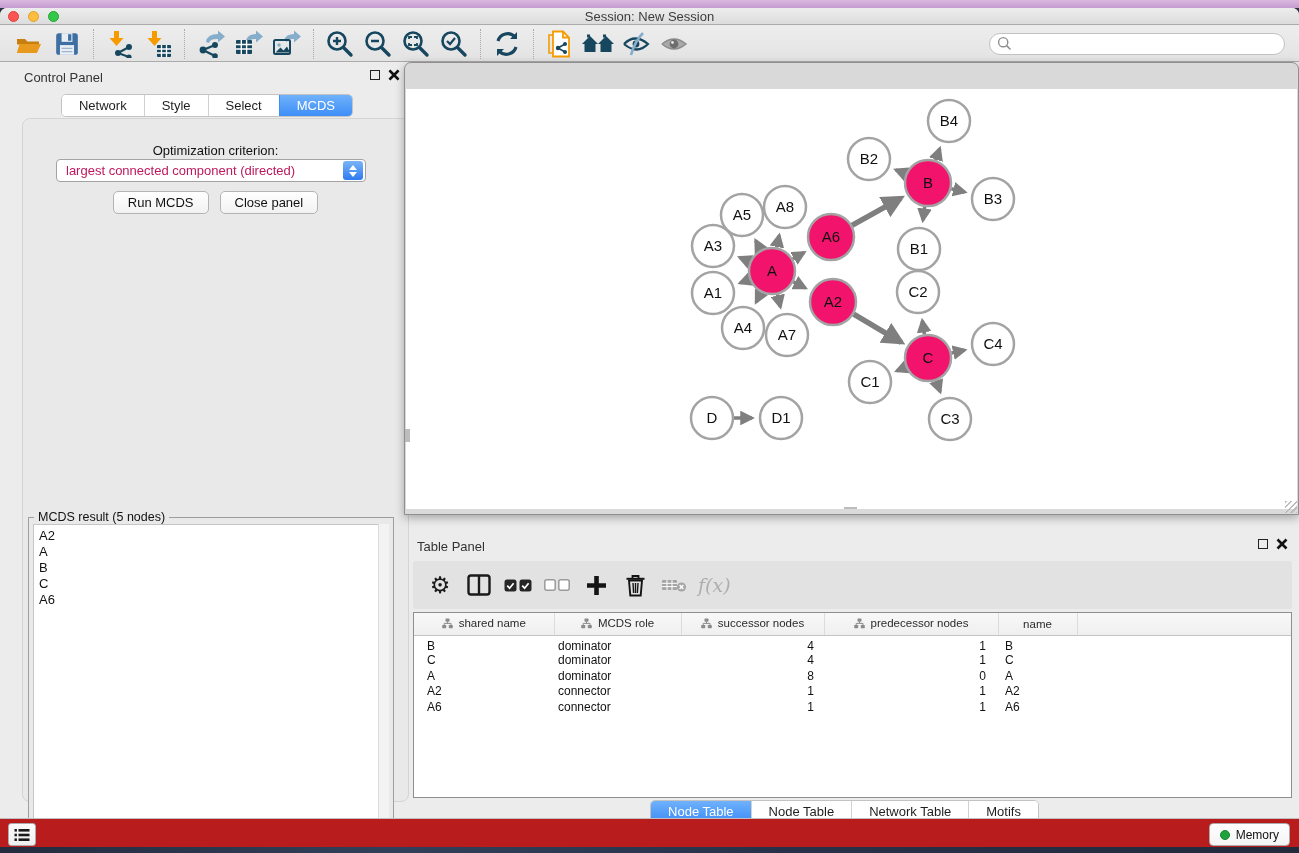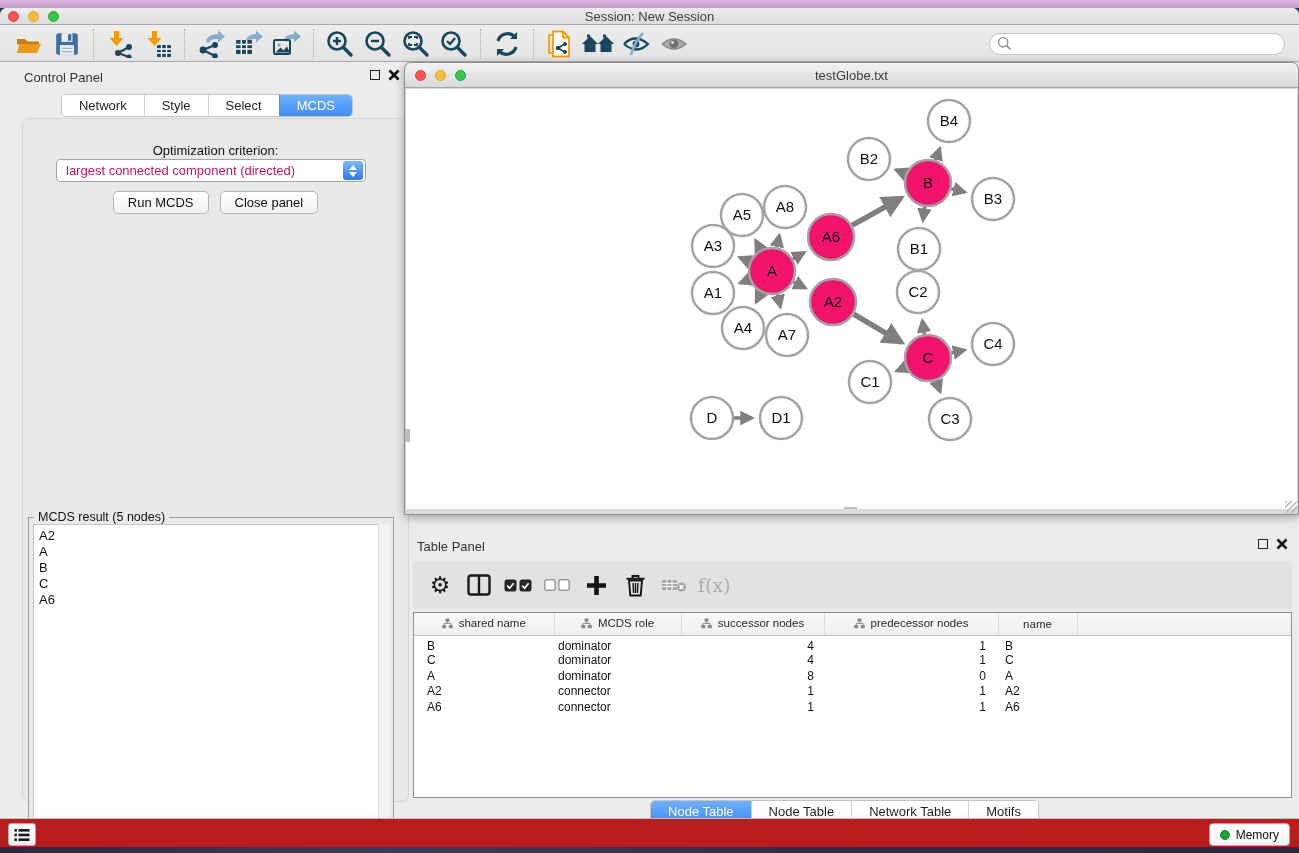--- a/index.html
+++ b/index.html
@@ -91,21 +91,21 @@
   .resize-corner { position:absolute; right:1px; bottom:1px; width:12px; height:12px;
       background:repeating-linear-gradient(135deg,#BDBDBD 0 1.5px,transparent 1.5px 4px); }
 
   
   .table-panel { position:absolute; left:405px; top:470px; width:894px; height:294px; }
   .tp-header { position:absolute; left:12px; top:7px; font-size:13px; color:#333; }
   .tp-toolbar { position:absolute; left:8px; top:29px; width:879px; height:48px; background:#E2E2E2;
                 border-radius:3px; display:flex; align-items:center; padding-left:12px; gap:9px; }
   .tp-btn { height:36px; min-width:30px; display:flex; align-items:center; justify-content:center; cursor:default; }
   .gear-glyph { font-size:23px; color:#1A1A1A; line-height:1; }
-  .fx-label { font-family:"DejaVu Serif", serif; font-size:19px; color:#ADADAD; }
+  .fx-label { font-family:"DejaVu Serif", serif; font-style:italic; font-size:19px; color:#ADADAD; }
 
   .node-table-wrap { position:absolute; left:8px; top:80px; width:879px; height:186px; background:#fff;
                      border:1px solid #8E8E8E; overflow:hidden; }
   table.node-table { border-collapse:collapse; table-layout:fixed; width:100%; }
   .node-table th { height:22px; background:linear-gradient(#F8F8F8,#EFEFEF); border-bottom:1px solid #C4C4C4;
                    border-right:1px solid #DCDCDC; font-weight:normal; font-size:11.5px; color:#2B2B2B;
                    text-align:center; white-space:nowrap; overflow:hidden; }
   .node-table th:last-child { border-right:none; }
   .node-table th .hdr-inner { display:inline-flex; align-items:center; gap:6px; }
   .node-table td { height:15.6px; font-size:12px; color:#111; white-space:nowrap; overflow:hidden; }
@@ -344,28 +344,20 @@
               <div class="mcds-item">B</div>
               <div class="mcds-item">C</div>
               <div class="mcds-item">A6</div>
             </div>
           <div class="mcds-scroll" style="position:absolute; right:4px; top:6px; bottom:4px;"></div>
         </div>
       </div>
     </div>
 
     <div class="net-window">
-      <div class="net-titlebar">
-        <div class="lights" style="top:7px; left:2px;">
-          <div class="light red"></div>
-          <div class="light yellow"></div>
-          <div class="light green"></div>
-        </div>
-        <div class="title">testGlobe.txt</div>
-      </div>
       <div class="net-canvas">
         <svg id="graph-svg" width="891" height="421" viewBox="0 0 891 421">
             <defs>
               <marker id="arrowhead" viewBox="0 0 10 10" refX="8" refY="5" markerWidth="4.2" markerHeight="4.2" orient="auto">
                 <path d="M0,0 L10,5 L0,10 z" fill="#7F7F7F"></path>
               </marker>
             </defs>
             <line x1="354.66668609962994" y1="160.84448071930922" x2="349.69442096294716" y2="151.56291913083467" stroke="#7F7F7F" stroke-width="3.5" marker-end="url(#arrowhead)"></line>
             <line x1="370.7774381829625" y1="158.48030433003072" x2="373.22726219558695" y2="146.41963226787956" stroke="#7F7F7F" stroke-width="3.5" marker-end="url(#arrowhead)"></line>
             <line x1="343.9019587038103" y1="172.63642317958065" x2="333.70179989956256" y2="168.31432199134008" stroke="#7F7F7F" stroke-width="3.5" marker-end="url(#arrowhead)"></line>

